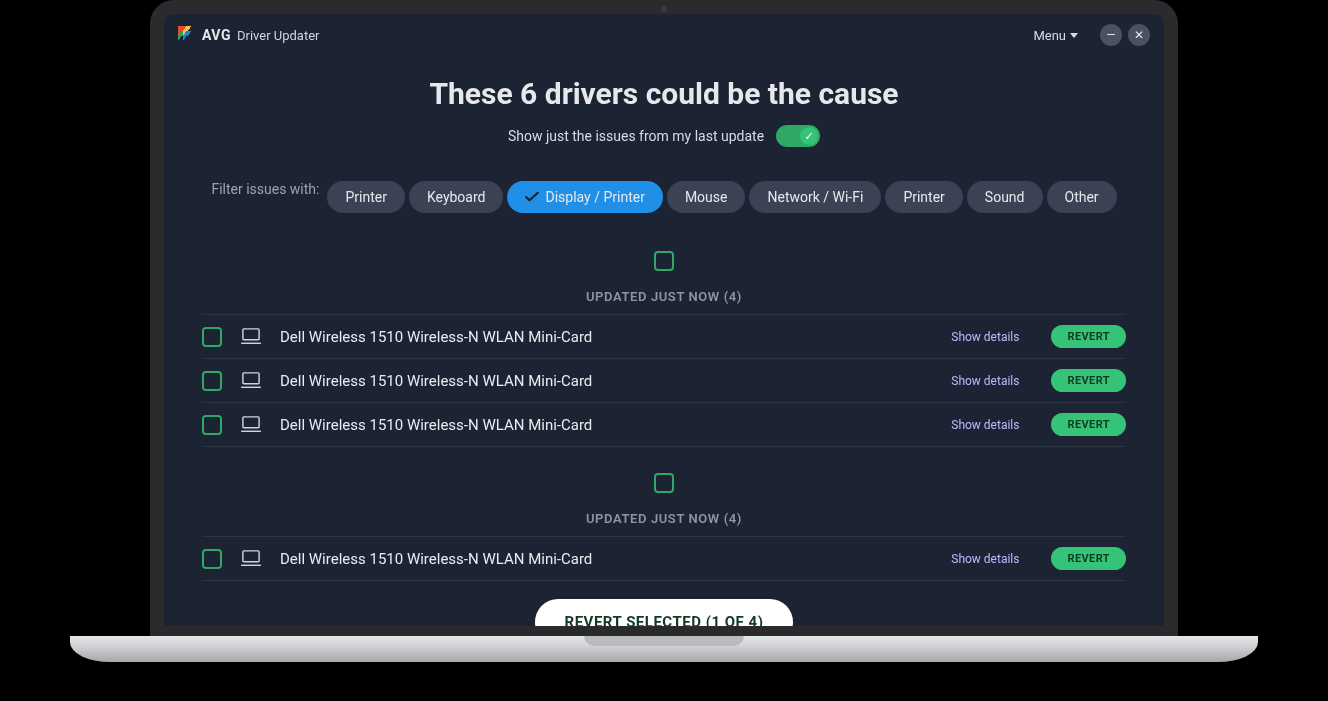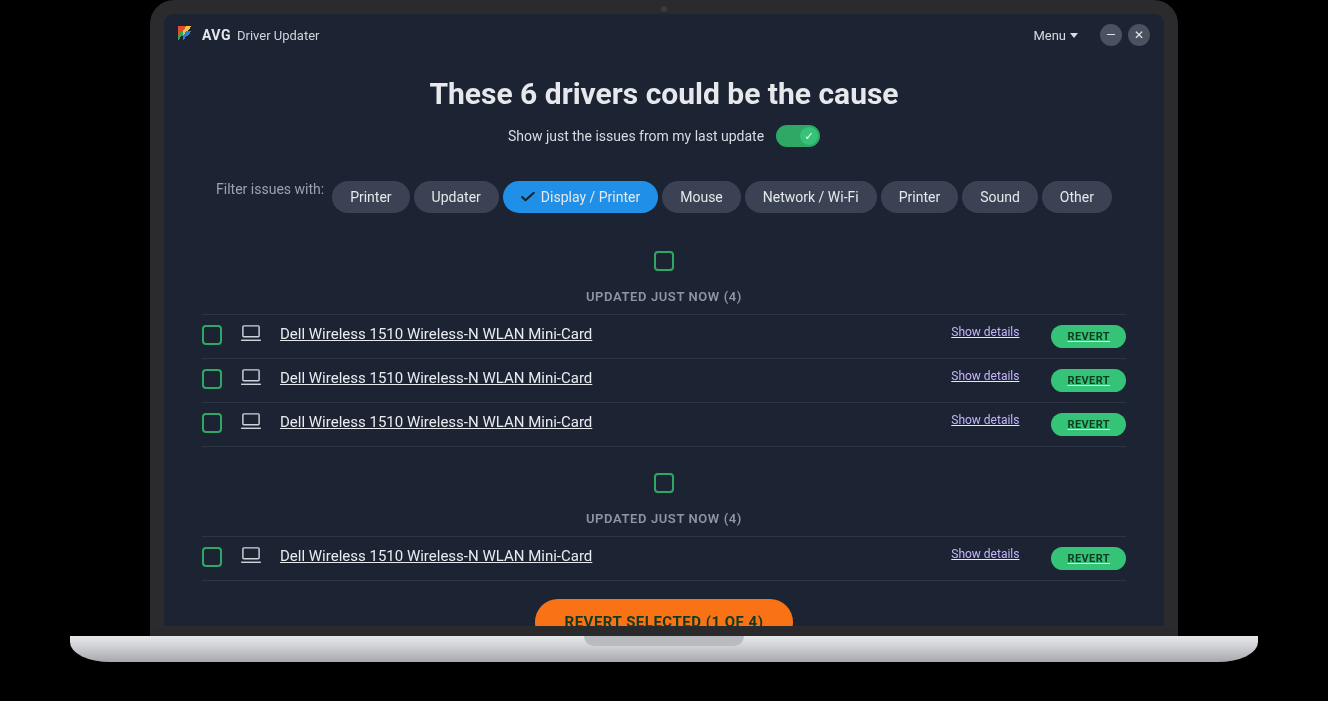--- a/index.html
+++ b/index.html
@@ -119,37 +119,36 @@
     display: flex; align-items: center; gap: 18px;
     padding: 8px 0 10px;
     border-bottom: 1px solid rgba(255,255,255,0.08);
     color: #8d94a3; font-size: 13px; letter-spacing: .6px; font-weight: 600; flex-direction: column;
   }
   .cb {
     width: 20px; height: 20px; border: 2px solid #2fa866; border-radius: 4px;
     cursor: pointer; flex-shrink: 0;
   }
   .row {
-    display: flex; gap: 18px;
+    display: flex; align-items: center; gap: 18px;
     padding: 10px 0;
     border-bottom: 1px solid rgba(255,255,255,0.08);
-    text-decoration: underline;
   }
   .dev-icon {
     width: 22px; height: 18px; flex-shrink: 0;
   }
   .driver-name { font-size: 15px; color: #e9ecef; flex: 1; }
   .details-link { font-size: 12px; color: #c4b5fd; cursor: pointer; margin-right: 14px; }
   .revert-btn {
     padding: 5px 16px; border-radius: 14px; background: #35c477;
     color: #0e3b22; font-size: 11px; font-weight: 700; letter-spacing: .4px; cursor: pointer;
   }
   .footer { display: flex; justify-content: center; padding: 18px 0 10px; }
   .primary-btn {
-    padding: 14px 30px; border-radius: 26px; background: #f97316;
+    padding: 14px 30px; border-radius: 26px; background: #ffffff;
     color: #0e3b22; font-weight: 700; letter-spacing: .5px; font-size: 15px; cursor: pointer;
   }
 </style>
 </head>
 <body>
 
 <div class="laptop-frame">
   <div class="camera"></div>
   <div class="bezel">
     <div class="screen">
@@ -176,21 +175,21 @@
             <div class="toggle-knob">✓</div>
           </div>
         </div>
 
         <div class="filters">
           <span class="filters-label">Filter issues with:</span>
           <div class="pill">
               <span>Printer</span>
             </div>
           <div class="pill">
-              <span>Updater</span>
+              <span>Keyboard</span>
             </div>
           <div class="pill active">
             <svg class="check-mark" viewBox="0 0 16 12">
                 <path d="M1 6 L5 10 L15 1" stroke="#0e2433" stroke-width="2.5" fill="none" stroke-linecap="round" stroke-linejoin="round"></path>
               </svg>
             <span>Display / Printer</span>
           </div>
           <div class="pill">
               <span>Mouse</span>
             </div>

